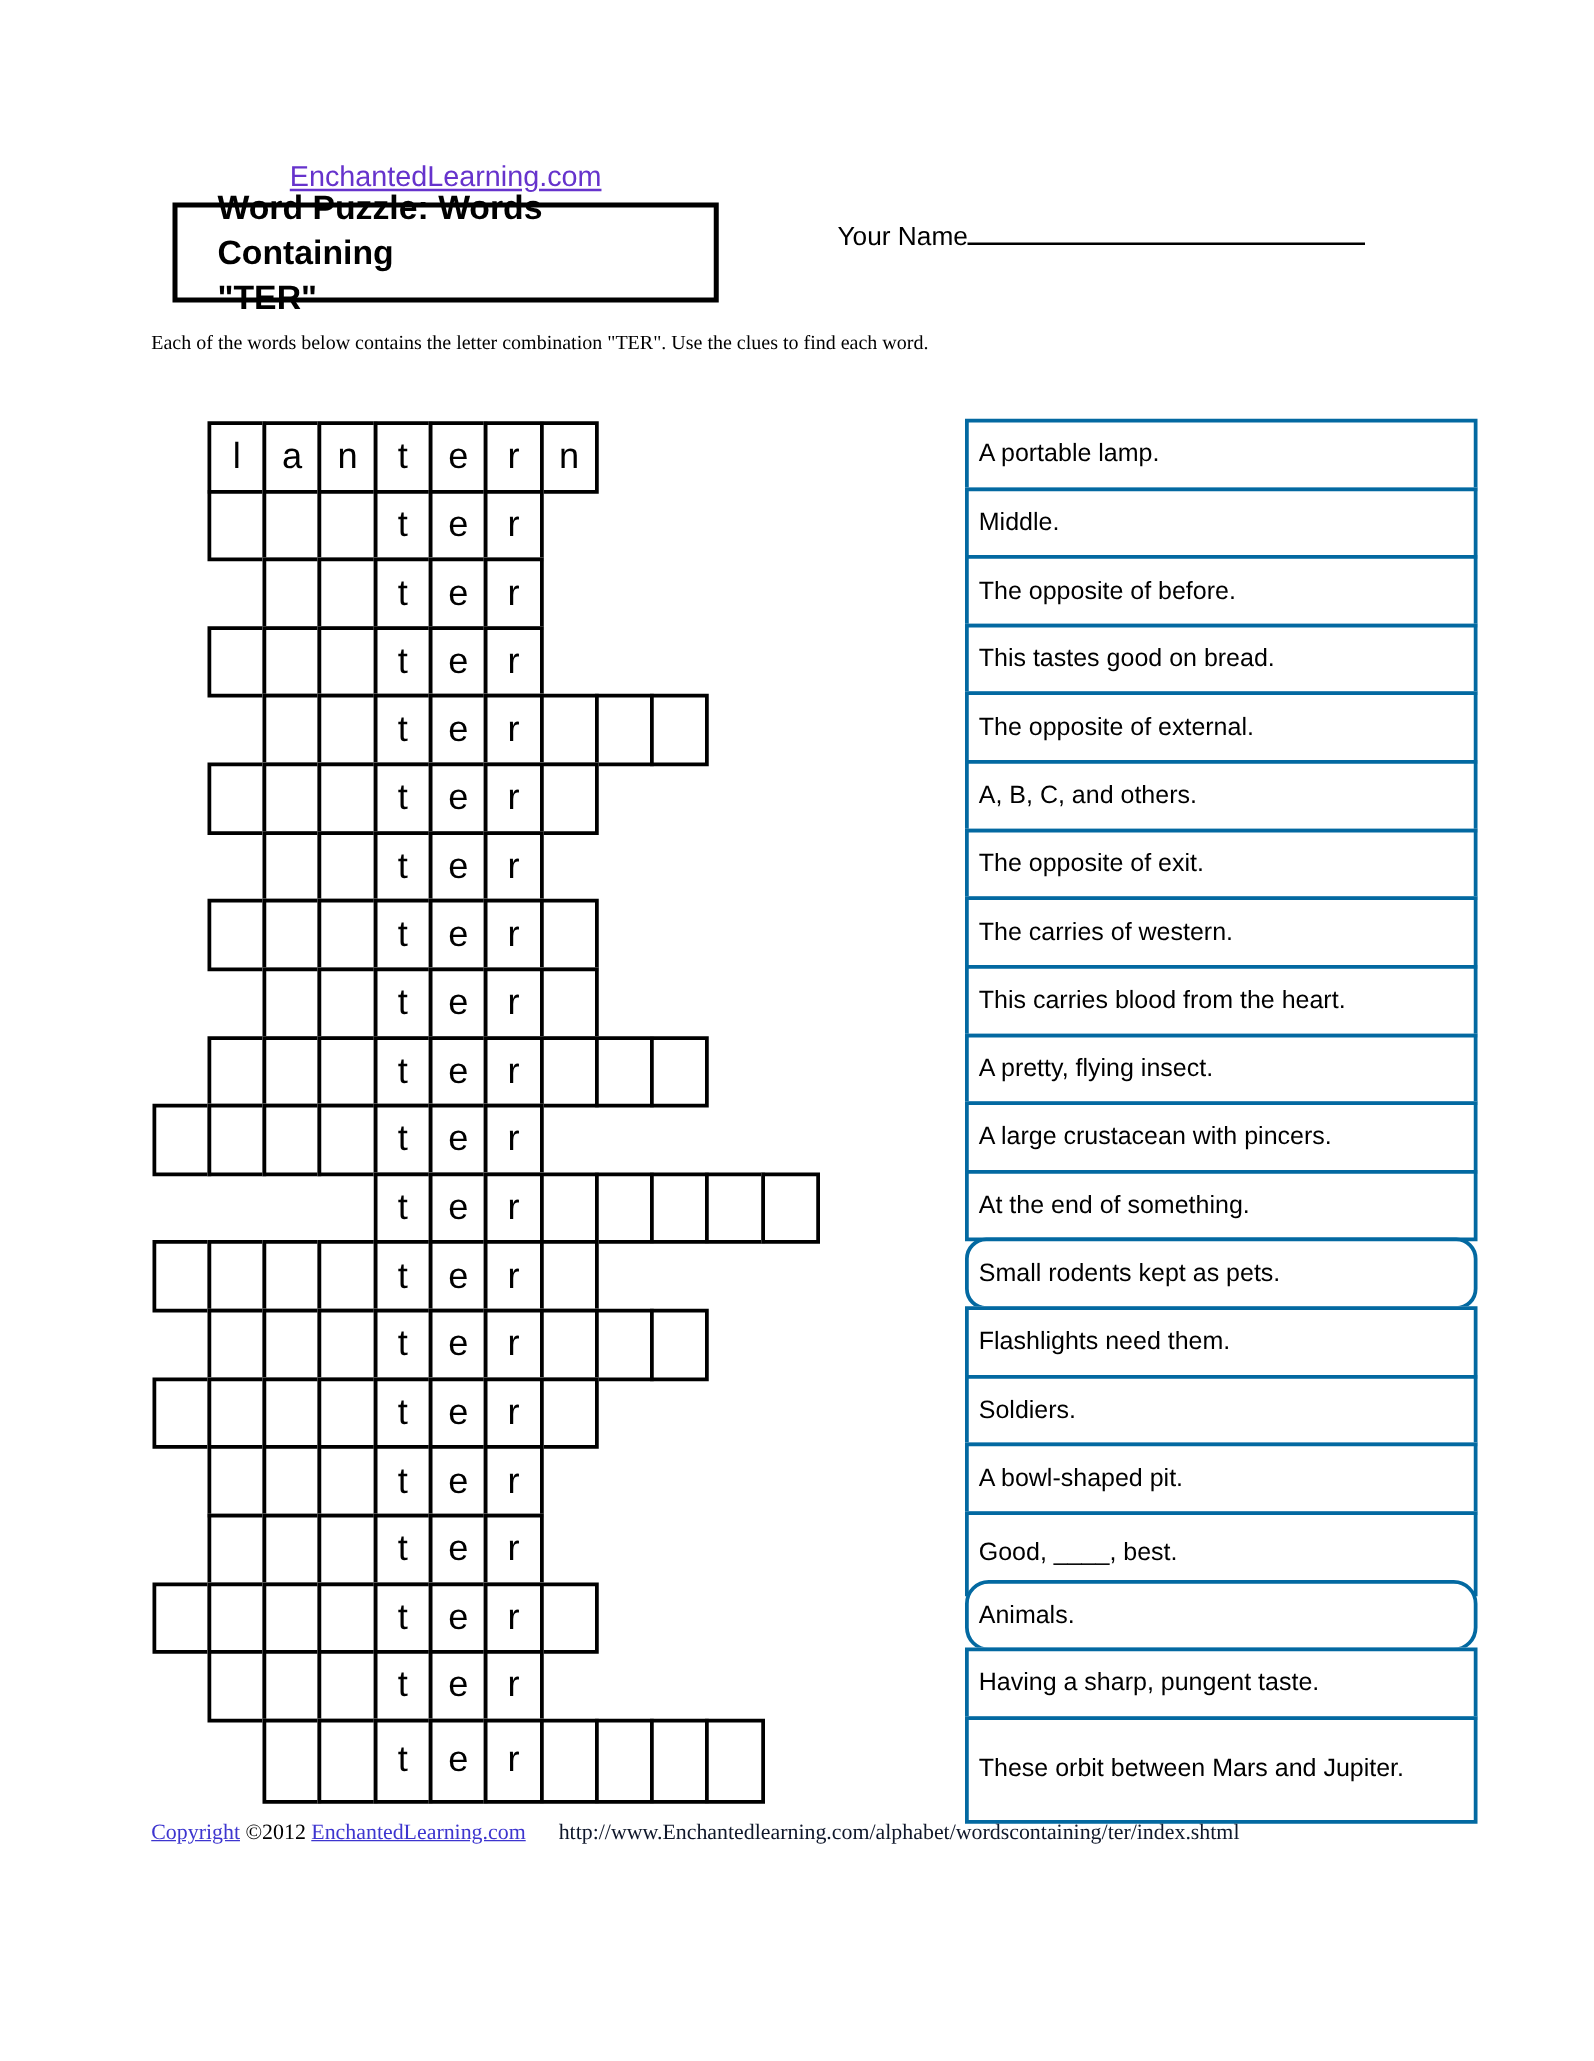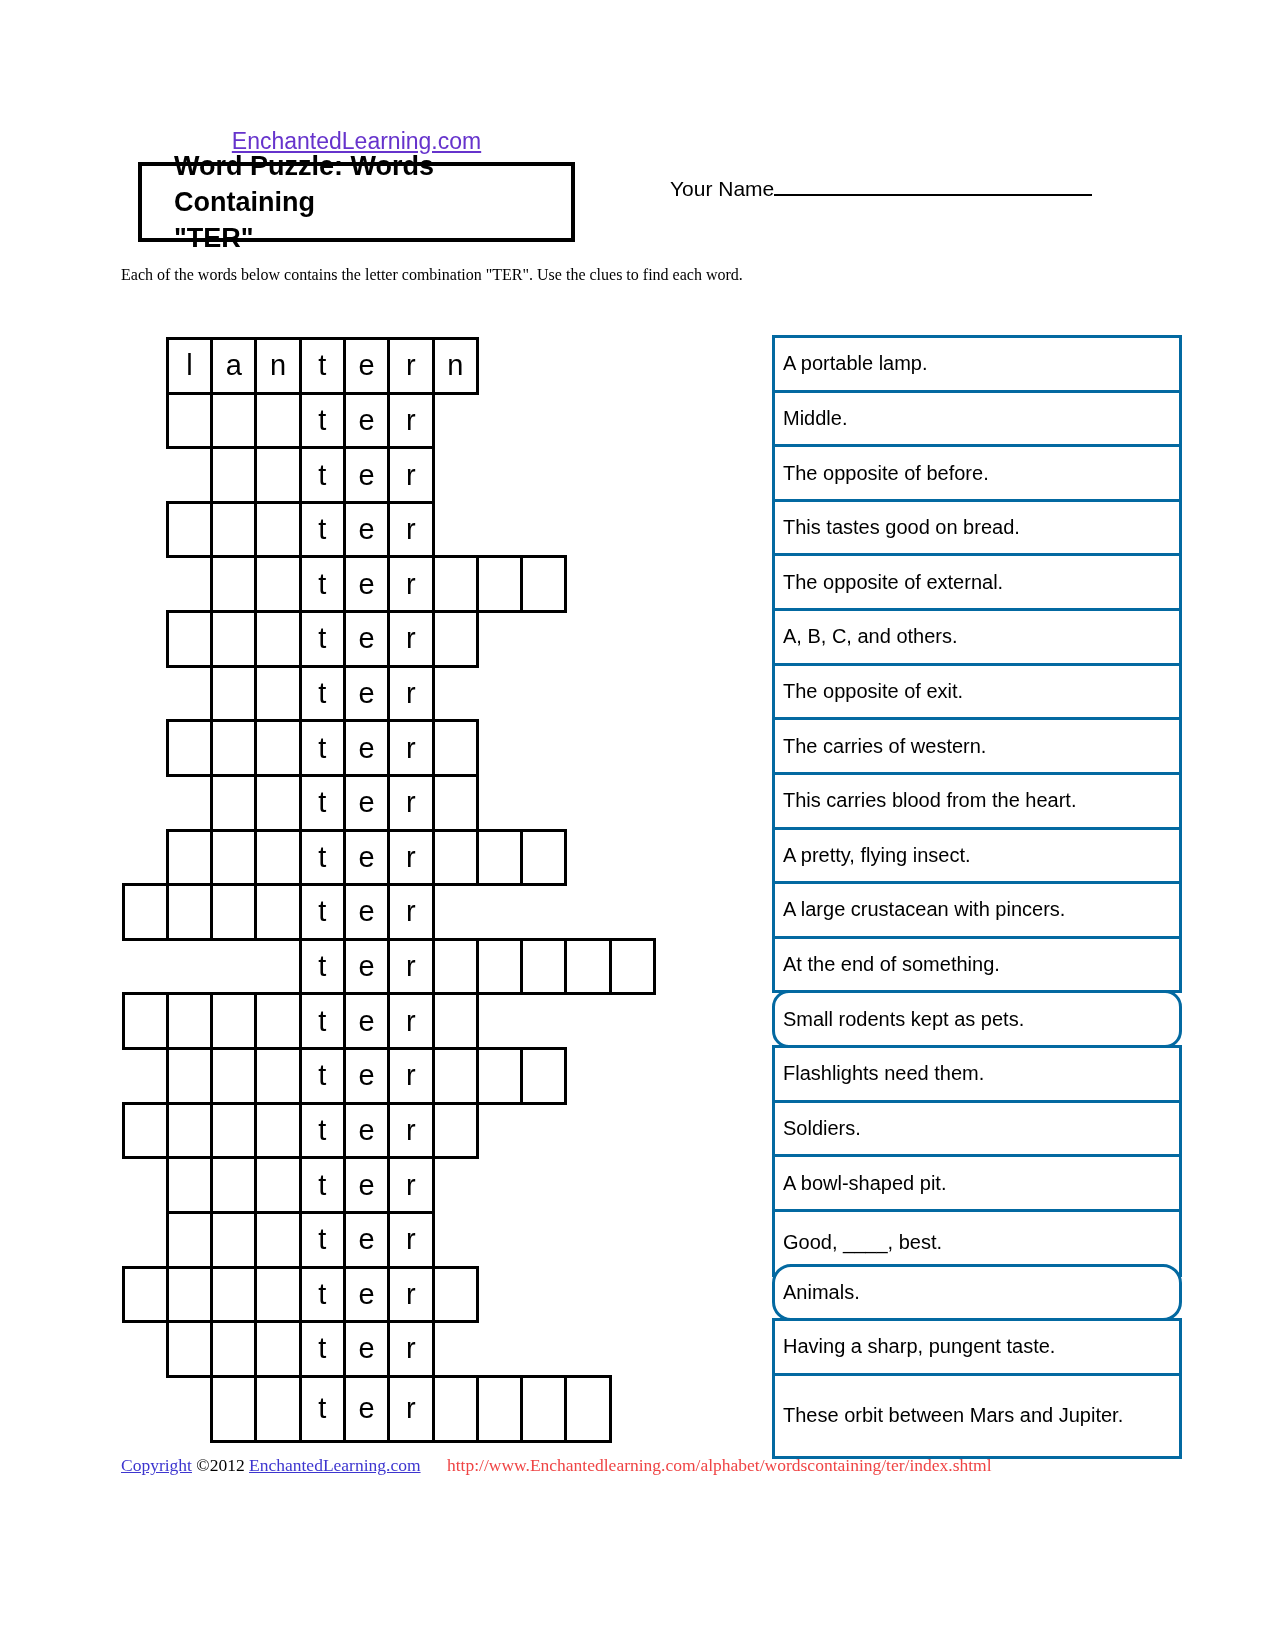--- a/index.html
+++ b/index.html
@@ -67,21 +67,21 @@
     background:#fff;
     margin-left:32px;
   }
   
   #footer{
     position:absolute; left:121px; top:1455px;
     font-family:"Liberation Serif",serif;
     font-size:17.5px; white-space:nowrap;
   }
   #footer a{ color:#3D35CF; text-decoration:underline; cursor:pointer; }
-  #footer .url{ margin-left:22px; color:#ef4444; }
+  #footer .url{ margin-left:22px; color:#0f172a; }
 </style>
 </head>
 <body>
 
 <div id="page">
 
   <div id="site-link-wrap">
     <a id="site-link">EnchantedLearning.com</a>
   </div>
 

